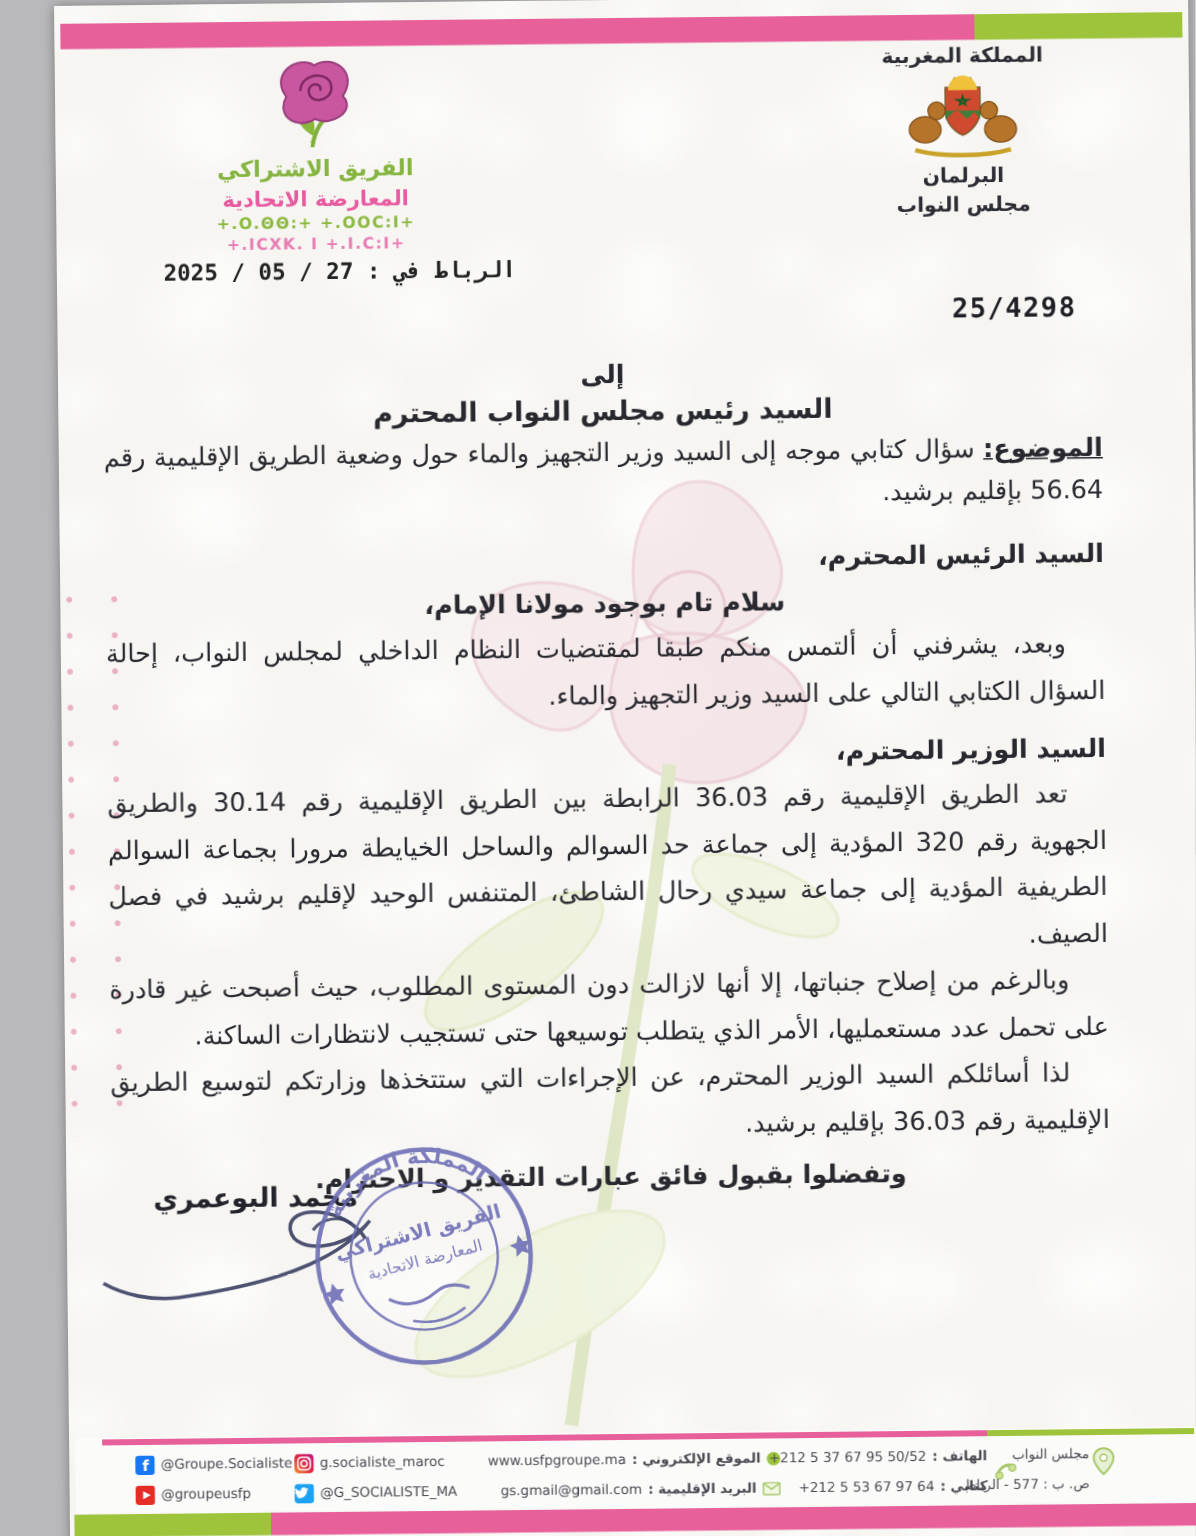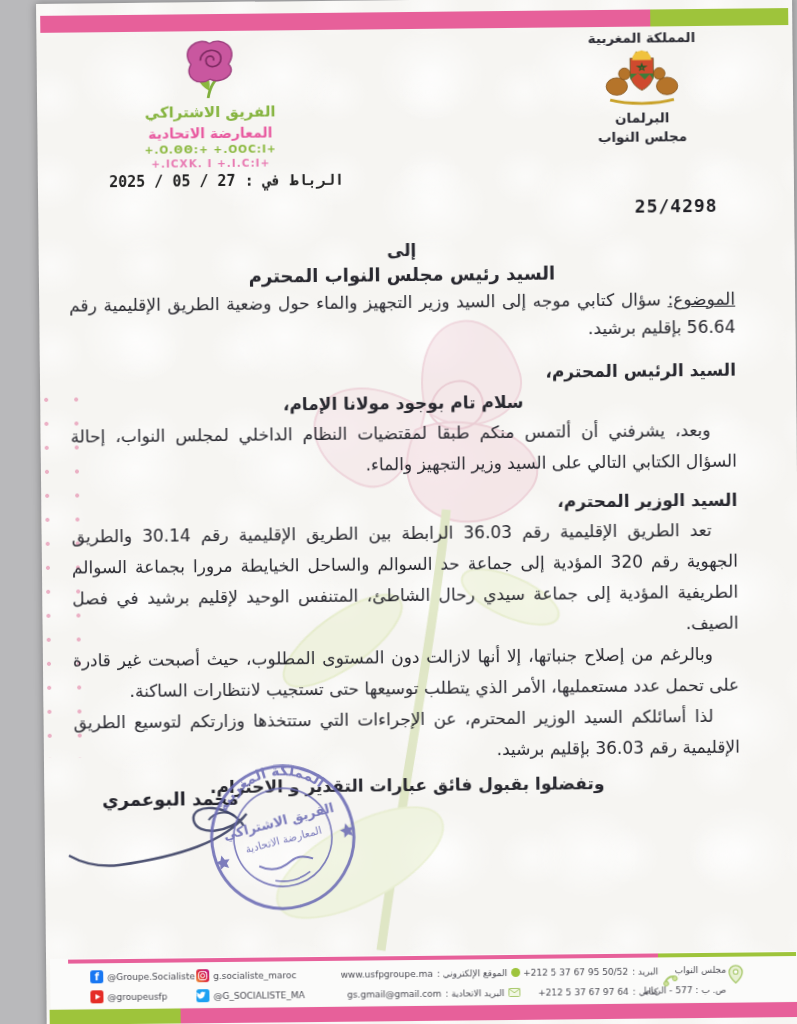--- a/index.html
+++ b/index.html
@@ -42,21 +42,21 @@
   .emb-t2{font-size:13.5px;font-weight:bold;margin-top:2px;}
   .ref{position:absolute;left:588px;top:198px;width:100px;text-align:center;
     font-family:"DejaVu Sans Mono","DejaVu Sans",monospace;font-weight:bold;font-size:18px;color:#1e1e24;letter-spacing:1px;}
 
   
   .letter{position:absolute;top:238px;right:60px;left:30px;direction:rtl;color:var(--ink);font-size:17px;}
   .letter p{margin:0;}
   .to1{font-weight:bold;text-align:center;font-size:17px;line-height:24px;}
   .to2{font-weight:bold;text-align:center;font-size:18px;line-height:26px;margin-bottom:16px;}
   .subject{line-height:28px;text-align:justify;margin-bottom:14px !important;}
-  .subj-label{font-weight:normal;text-decoration:underline;}
+  .subj-label{font-weight:bold;text-decoration:underline;}
   .sal{font-weight:bold;line-height:30px;}
   .sal-c{font-weight:bold;line-height:30px;text-align:center;}
   .para{line-height:31px;text-align:justify;text-indent:26px;}
   .mt8{margin-top:8px !important;}
   .closing{font-weight:bold;text-align:center;line-height:32px;margin-top:3px !important;}
 
   
   .sign-name{position:absolute;left:46px;top:786px;width:160px;text-align:center;
     font-weight:bold;font-size:18px;color:#23232b;direction:rtl;}
   .sig-svg{position:absolute;left:14px;top:796px;}
@@ -68,21 +68,21 @@
 
   
   .footer-bg{position:absolute;left:4px;right:4px;top:955px;height:50px;background:#fbfbfa;}
   .fdivider{position:absolute;left:22px;right:6px;top:956px;height:4px;
     background:linear-gradient(90deg,var(--pink) 0 81%,var(--green) 81% 100%);}
   .bottombar{position:absolute;left:3px;top:1006px;width:749px;height:15px;
     background:linear-gradient(90deg,var(--green) 0 17.5%,var(--pink) 17.5% 100%);}
   .fcol{position:absolute;font-size:9px;color:#4a4a52;}
   .frow{display:flex;align-items:center;gap:4px;height:15px;margin-bottom:5px;white-space:nowrap;}
   .rtl{direction:rtl;}
-  .fcol .lab{font-weight:normal;}
+  .fcol .lab{font-weight:bold;}
   .sq{width:13px;height:13px;display:inline-block;flex:0 0 auto;}
   .globe-dot{width:9px;height:9px;border-radius:50%;background:#9ec43c;display:inline-block;flex:0 0 auto;}
   .addr{line-height:15px;text-align:right;}
 </style>
 </head>
 <body>
 
 <div class="page">
 
   <svg class="wm" width="756" height="1034" viewBox="0 0 756 1034">
@@ -229,33 +229,33 @@
       <div class="frow">
         <span class="globe-dot"></span>
         <span class="lab">الموقع الإلكتروني :</span>
         <bdi dir="ltr">www.usfpgroupe.ma</bdi>
       </div>
       <div class="frow">
         <svg width="12" height="9" viewBox="0 0 12 9" style="flex:0 0 auto;">
             <rect x="0.5" y="0.5" width="11" height="8" rx="1" fill="#f2f7e4" stroke="#a9c96d"></rect>
             <path d="M0.5,0.8 L6,4.8 L11.5,0.8" fill="none" stroke="#a9c96d"></path>
           </svg>
-        <span class="lab">البريد الاتحادية :</span>
+        <span class="lab">البريد الإقليمية :</span>
         <bdi dir="ltr">gs.gmail@gmail.com</bdi>
       </div>
     </div>
 
     <div class="fcol rtl" style="left:462px;top:966px;width:150px;text-align:right;">
       <div class="frow" style="justify-content:flex-start;">
-        <span class="lab">البريد :</span>
+        <span class="lab">الهاتف :</span>
         <bdi dir="ltr">+212 5 37 67 95 50/52</bdi>
       </div>
       <div class="frow" style="justify-content:flex-start;">
         <span class="lab">كتابي :</span>
-        <bdi dir="ltr">+212 5 37 67 97 64</bdi>
+        <bdi dir="ltr">+212 5 53 67 97 64</bdi>
       </div>
     </div>
     <svg style="position:absolute;left:614px;top:972px;" width="18" height="18" viewBox="0 0 18 18">
       <g transform="rotate(-25 9 9)" stroke="#a9c96d" fill="#cfe09b">
         <circle cx="4" cy="12.5" r="2.3"></circle>
           <circle cx="14" cy="11.5" r="2.3"></circle>
         <path d="M4,10.5 Q9,6.5 14,9.5" fill="none" stroke-width="2"></path>
       </g>
     </svg>
 

